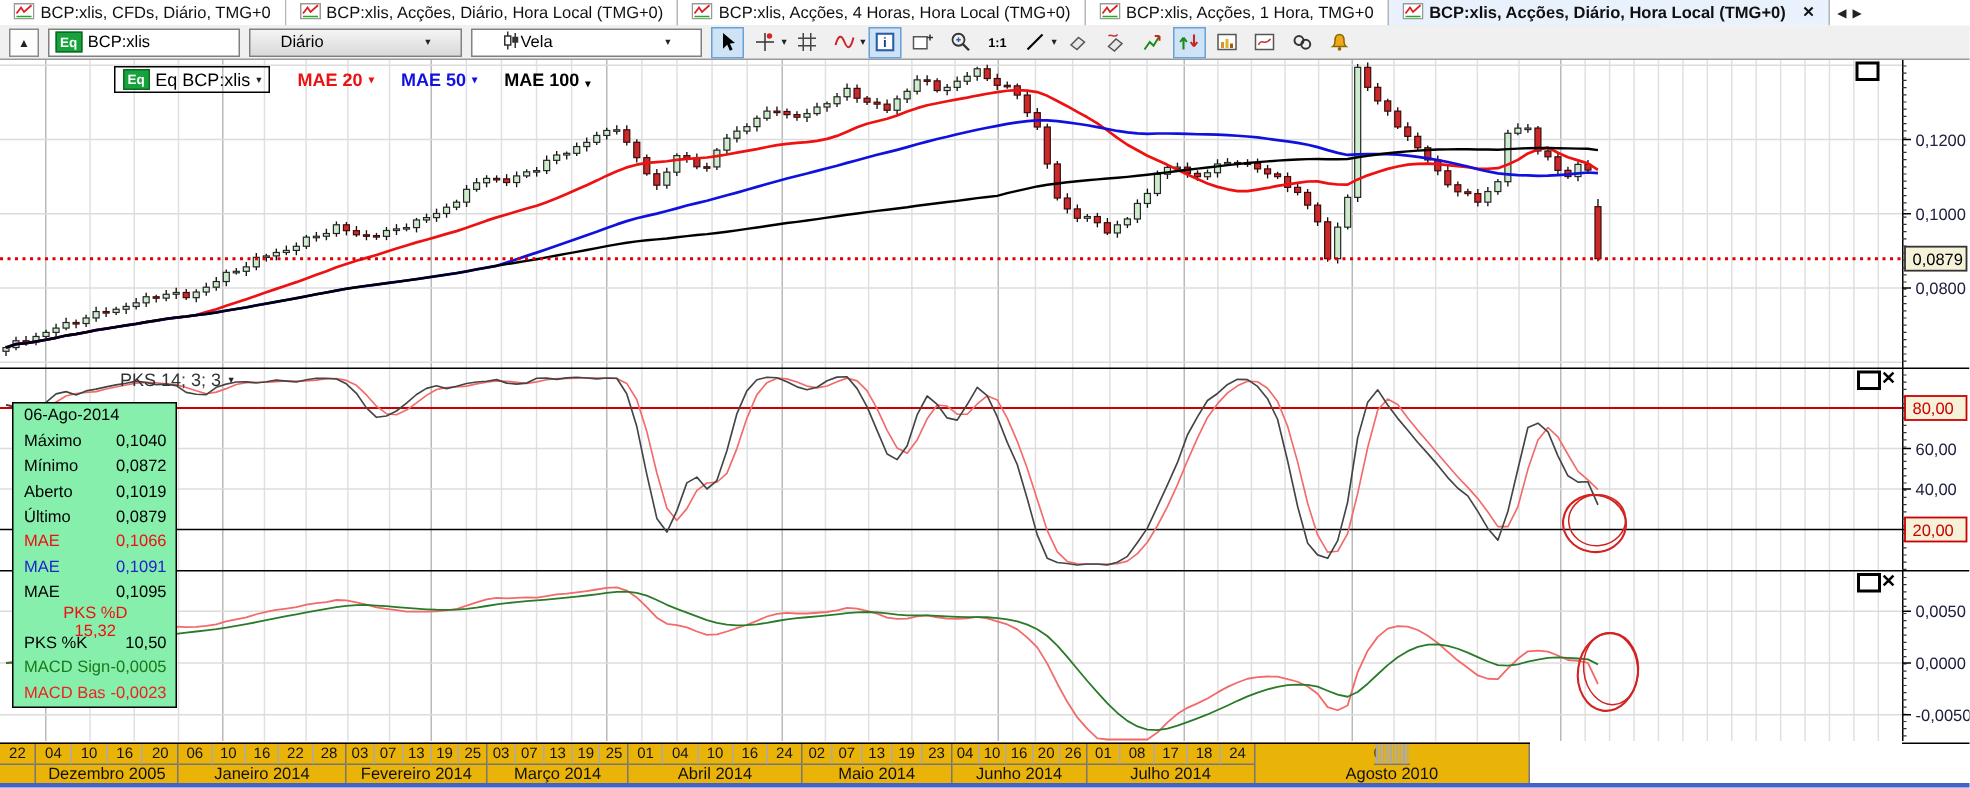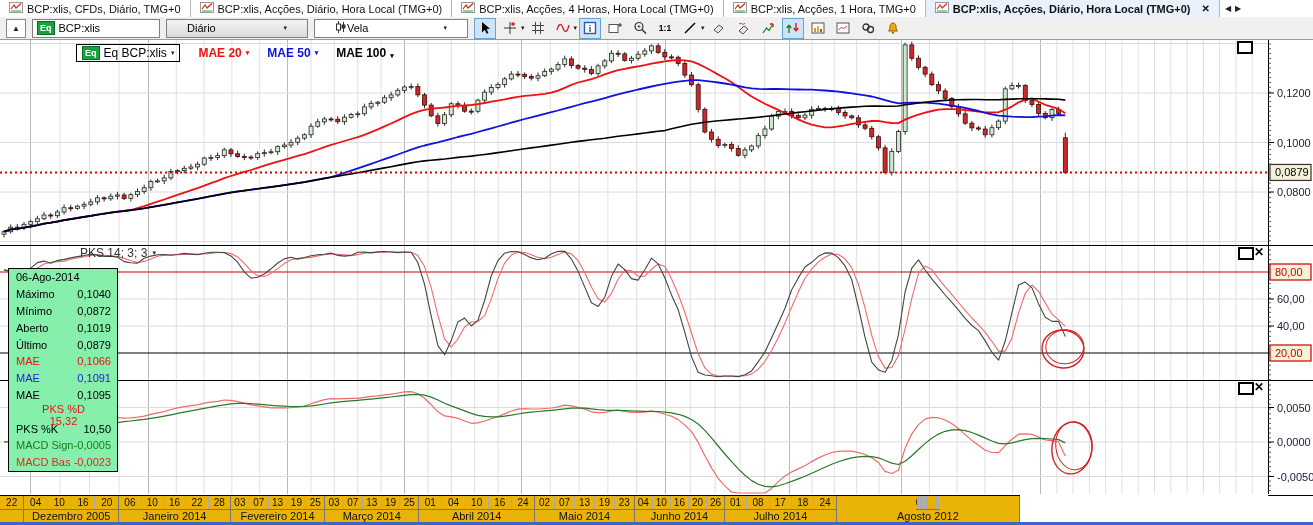--- a/index.html
+++ b/index.html
@@ -936,21 +936,21 @@
           <div class="day"></div>
           <div class="day"></div>
           <div class="day"></div>
           <div class="day"></div>
           <div class="day"></div>
           <div class="day"></div>
           <div class="day"></div>
           <div class="day"></div>
           <div class="day"></div>
         </div>
-        <div class="mlabel">Agosto 2012</div>
+        <div class="mlabel">Agosto 2010</div>
       </div>
     </div>
   <div class="axcorner"></div>
   <div class="bluebar"></div>
 <div class="pbtn" style="left: 1237px; top: 41px;"></div>
     <div class="pbtn" style="left: 1238px; top: 247px;"></div>
     <div class="xbtn" style="left: 1254px; top: 247px;">✕</div>
     <div class="pbtn" style="left: 1238px; top: 382px;"></div>
     <div class="xbtn" style="left: 1254px; top: 382px;">✕</div>
   </div>

